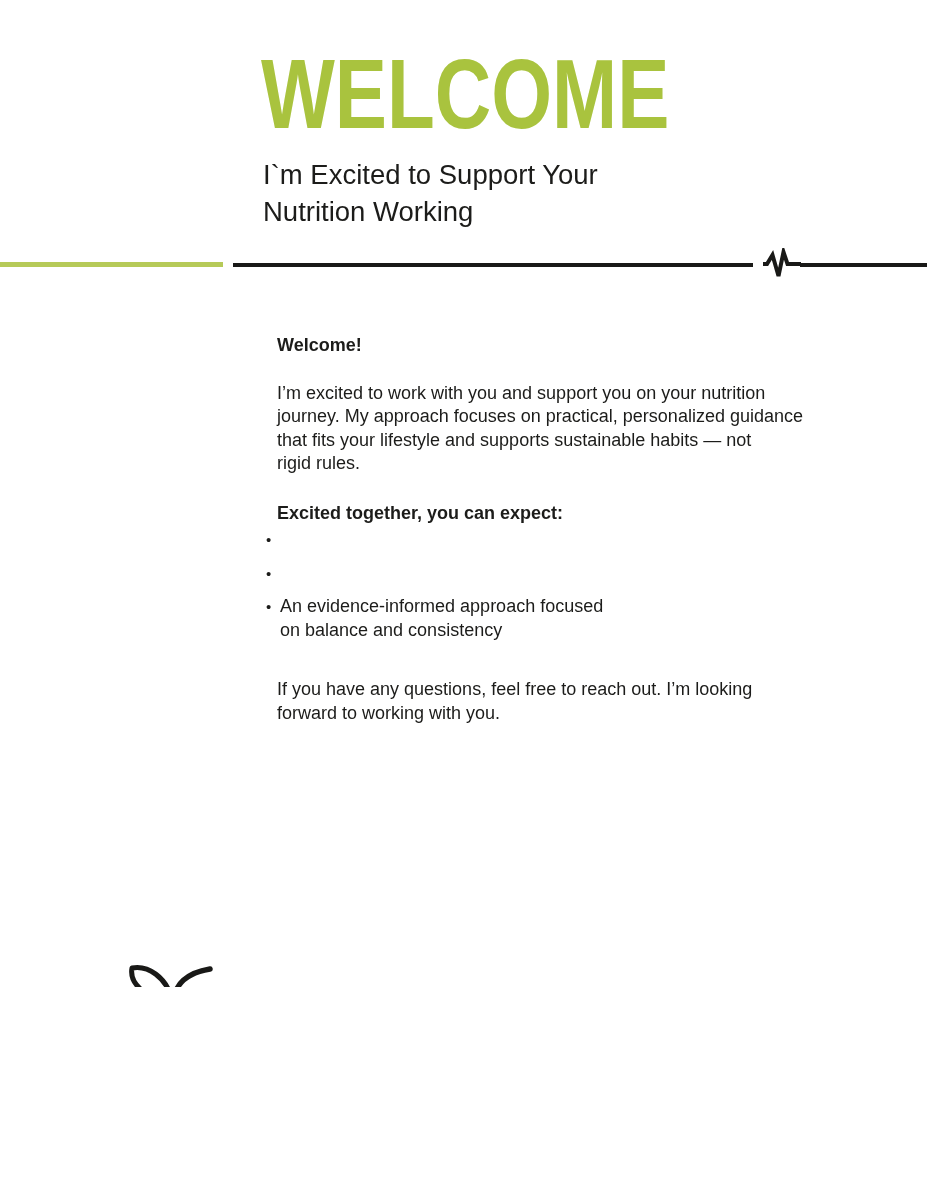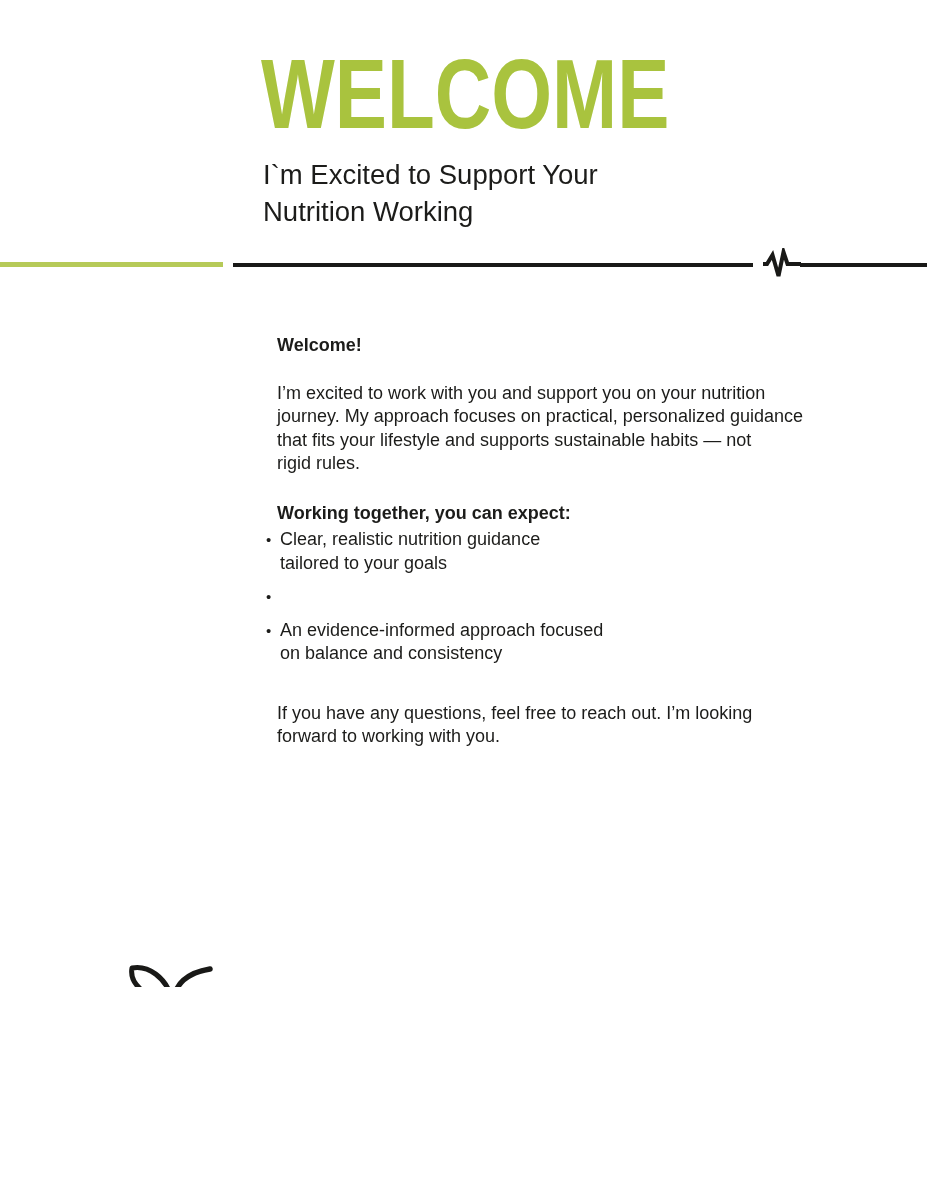--- a/index.html
+++ b/index.html
@@ -113,26 +113,24 @@
     <path d="M10,16 H14 L19.5,7 L25.5,28 L30.5,4 L34.5,16 H48" fill="none" stroke="#191917" stroke-width="4" stroke-linejoin="miter" stroke-linecap="butt"></path>
   </svg>
   <div class="d1-black-right"></div>
 
   <div class="letter">
     <p class="bold greeting">Welcome!</p>
     <p class="intro">I’m excited to work with you and support you on your nutrition
 journey. My approach focuses on practical, personalized guidance
 that fits your lifestyle and supports sustainable habits — not
 rigid rules.</p>
-    <p class="bold expect-heading">Working together, you can expect:</p>
+    <p class="bold expect-heading">Excited together, you can expect:</p>
     <ul class="bullets">
       <li>
         <span class="dot">•</span>
-        <span class="b-text">Clear, realistic nutrition guidance
-tailored to your goals</span>
       </li>
       <li>
         <span class="dot">•</span>
       </li>
       <li>
         <span class="dot">•</span>
         <span class="b-text">An evidence-informed approach focused
 on balance and consistency</span>
       </li>
     </ul>

